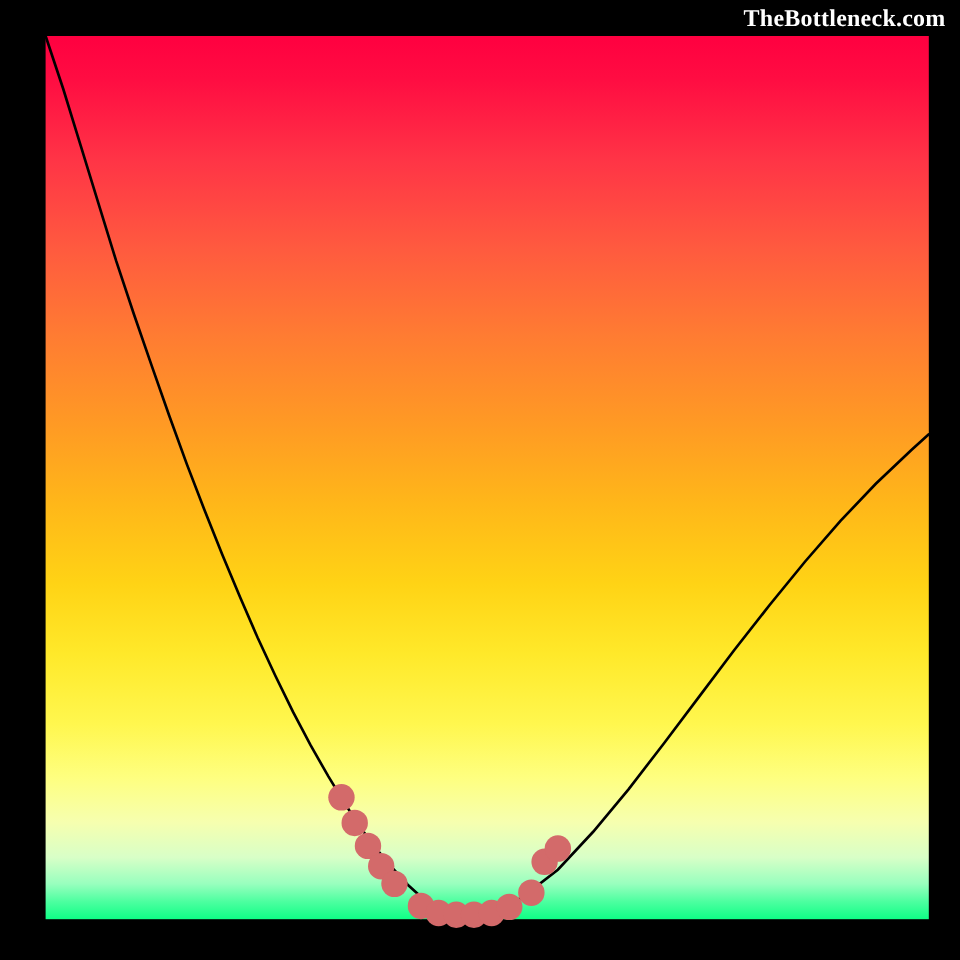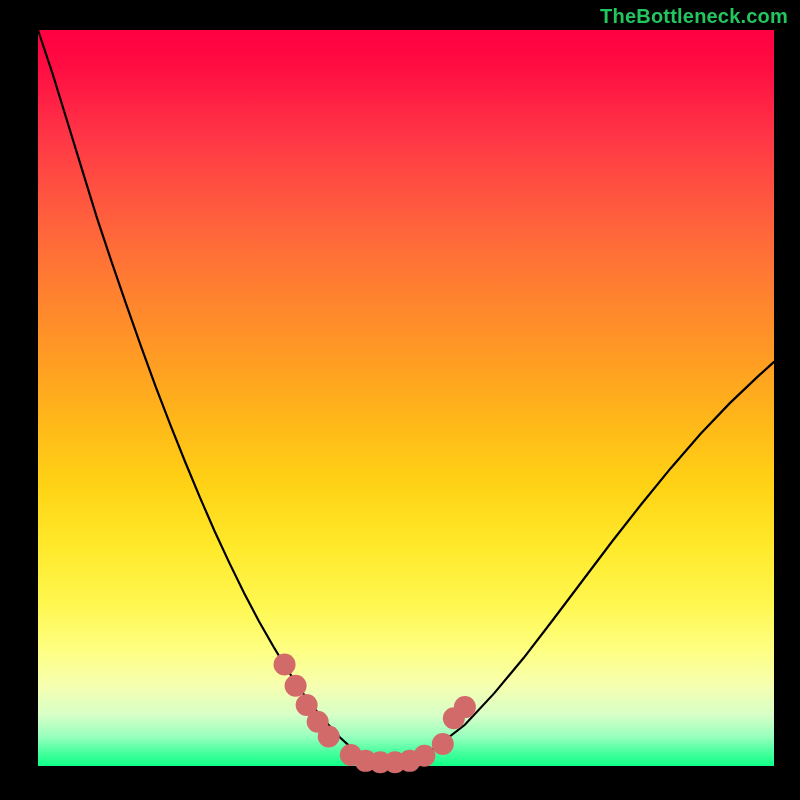--- a/index.html
+++ b/index.html
@@ -49,26 +49,27 @@
       #d8ffc7 93%,
       #98ffbe 96%,
       #4dffa0 98%,
       #0fff86 100%
     );
   }
   .watermark {
     position: absolute;
     top: 6px;
     right: 12px;
-    color: #22c55e;
+    color: #ffffff;
     font-size: 20px;
     font-weight: 600;
     letter-spacing: 0.2px;
     line-height: 1;
     white-space: nowrap;
+    font-family: Liberation Serif, serif;
   }
   svg.curve {
     position: absolute;
     left: 0;
     top: 0;
     width: 100%;
     height: 100%;
     overflow: visible;
   }
 </style>

